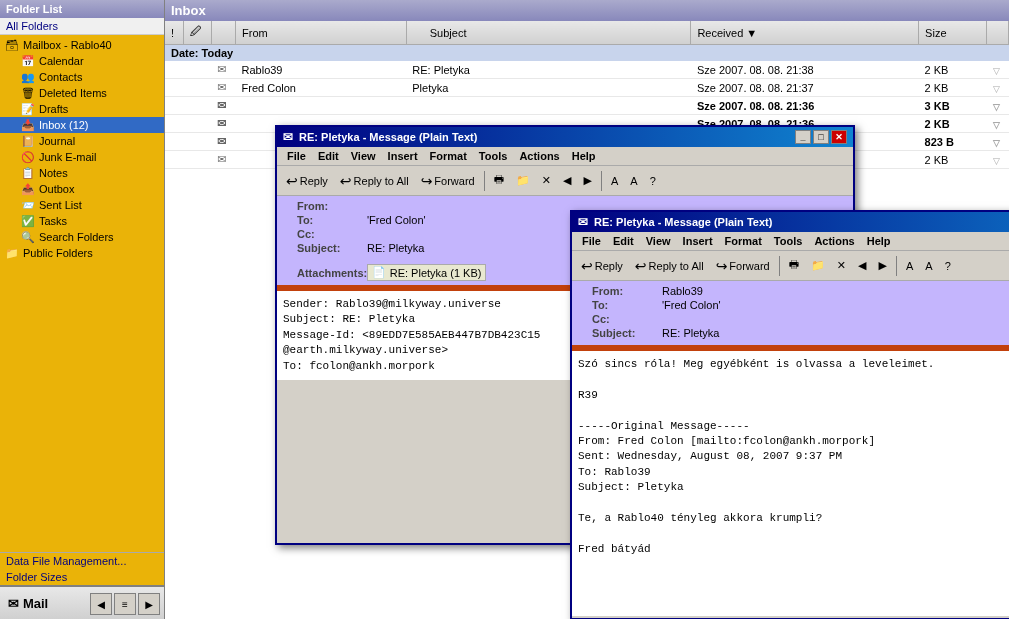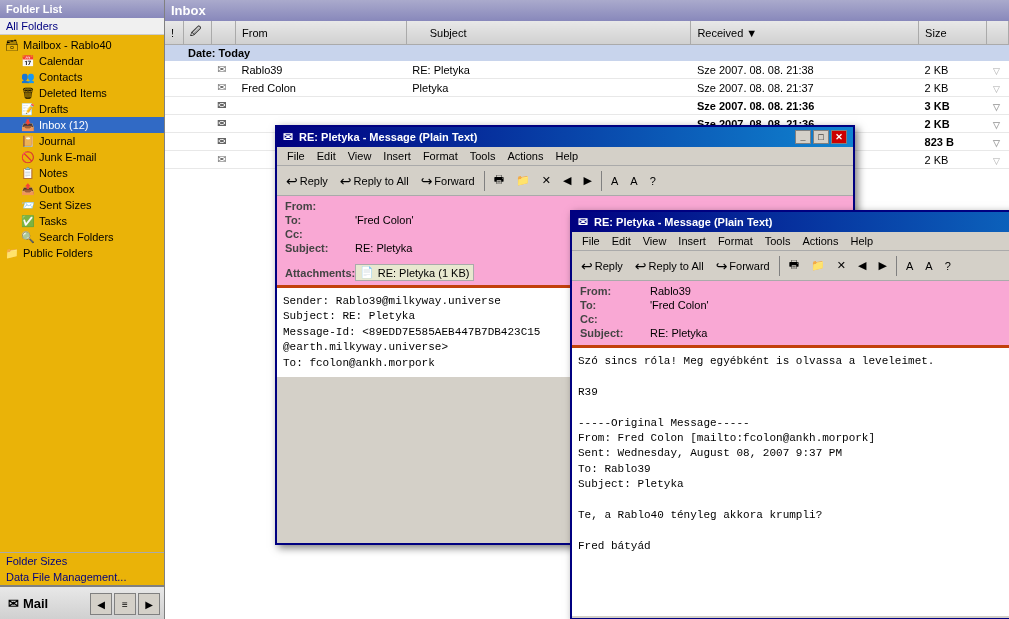--- a/index.html
+++ b/index.html
@@ -163,21 +163,21 @@
       font-size: 11px;
       font-weight: normal;
       cursor: pointer;
       position: sticky;
       top: 0;
     }
 
     .inbox-table tr.date-header td {
       background: #c8d4ec;
       font-weight: bold;
-      padding: 2px 23px;
+      padding: 2px 6px;
       font-size: 11px;
     }
 
     .inbox-table tr.email-row td {
       border-bottom: 1px solid #e8e8e8;
       padding: 2px 6px;
       font-size: 11px;
     }
 
     .inbox-table tr.email-row.bold td {
@@ -238,20 +238,21 @@
       background: #d4d0c8;
       display: flex;
       padding: 1px 4px;
       border-bottom: 1px solid #aaa;
       font-size: 11px;
     }
 
     .menu-item {
       padding: 2px 6px;
       cursor: pointer;
+      font-weight: bold;
     }
 
     .window-toolbar {
       background: #d4d0c8;
       padding: 2px 4px;
       display: flex;
       align-items: center;
       gap: 2px;
       border-bottom: 1px solid #aaa;
     }
@@ -268,23 +269,23 @@
     }
 
     .tool-sep {
       width: 1px;
       height: 20px;
       background: #808080;
       margin: 0 2px;
     }
 
     .window-header-fields {
-      background: #f9a8d4;
-      padding: 4px 8px;
-      border-bottom: 3px solid #c2410c;
+      background: #c4b5fd;
+      padding: 4px 20px;
+      border-bottom: 6px solid #c2410c;
       font-size: 11px;
     }
 
     .header-row {
       display: flex;
       margin-bottom: 2px;
     }
 
     .header-label {
       width: 70px;
@@ -395,38 +396,38 @@
         <div class="folder-item" style="padding-left: 20px;">
           <span class="folder-icon">📋</span>
           <span>Notes</span>
         </div>
         <div class="folder-item" style="padding-left: 20px;">
           <span class="folder-icon">📤</span>
           <span>Outbox</span>
         </div>
         <div class="folder-item" style="padding-left: 20px;">
           <span class="folder-icon">📨</span>
-          <span>Sent Sizes</span>
+          <span>Sent List</span>
         </div>
         <div class="folder-item" style="padding-left: 20px;">
           <span class="folder-icon">✅</span>
           <span>Tasks</span>
         </div>
         <div class="folder-item" style="padding-left: 20px;">
           <span class="folder-icon">🔍</span>
           <span>Search Folders</span>
         </div>
         <div class="folder-item" style="padding-left: 4px;">
           <span class="folder-icon">📁</span>
           <span>Public Folders</span>
         </div>
       </div>
     <div class="sidebar-bottom">
+      <div class="sidebar-link">Data File Management...</div>
       <div class="sidebar-link">Folder Sizes</div>
-      <div class="sidebar-link">Data File Management...</div>
     </div>
     <div class="sidebar-nav">
       <div class="nav-button">
         <span style="margin-right:4px;">✉</span>
         <span>Mail</span>
       </div>
       <div style="flex:1"></div>
       <div class="nav-icons">
         <div class="nav-icon-btn">◀</div>
         <div class="nav-icon-btn">≡</div>

